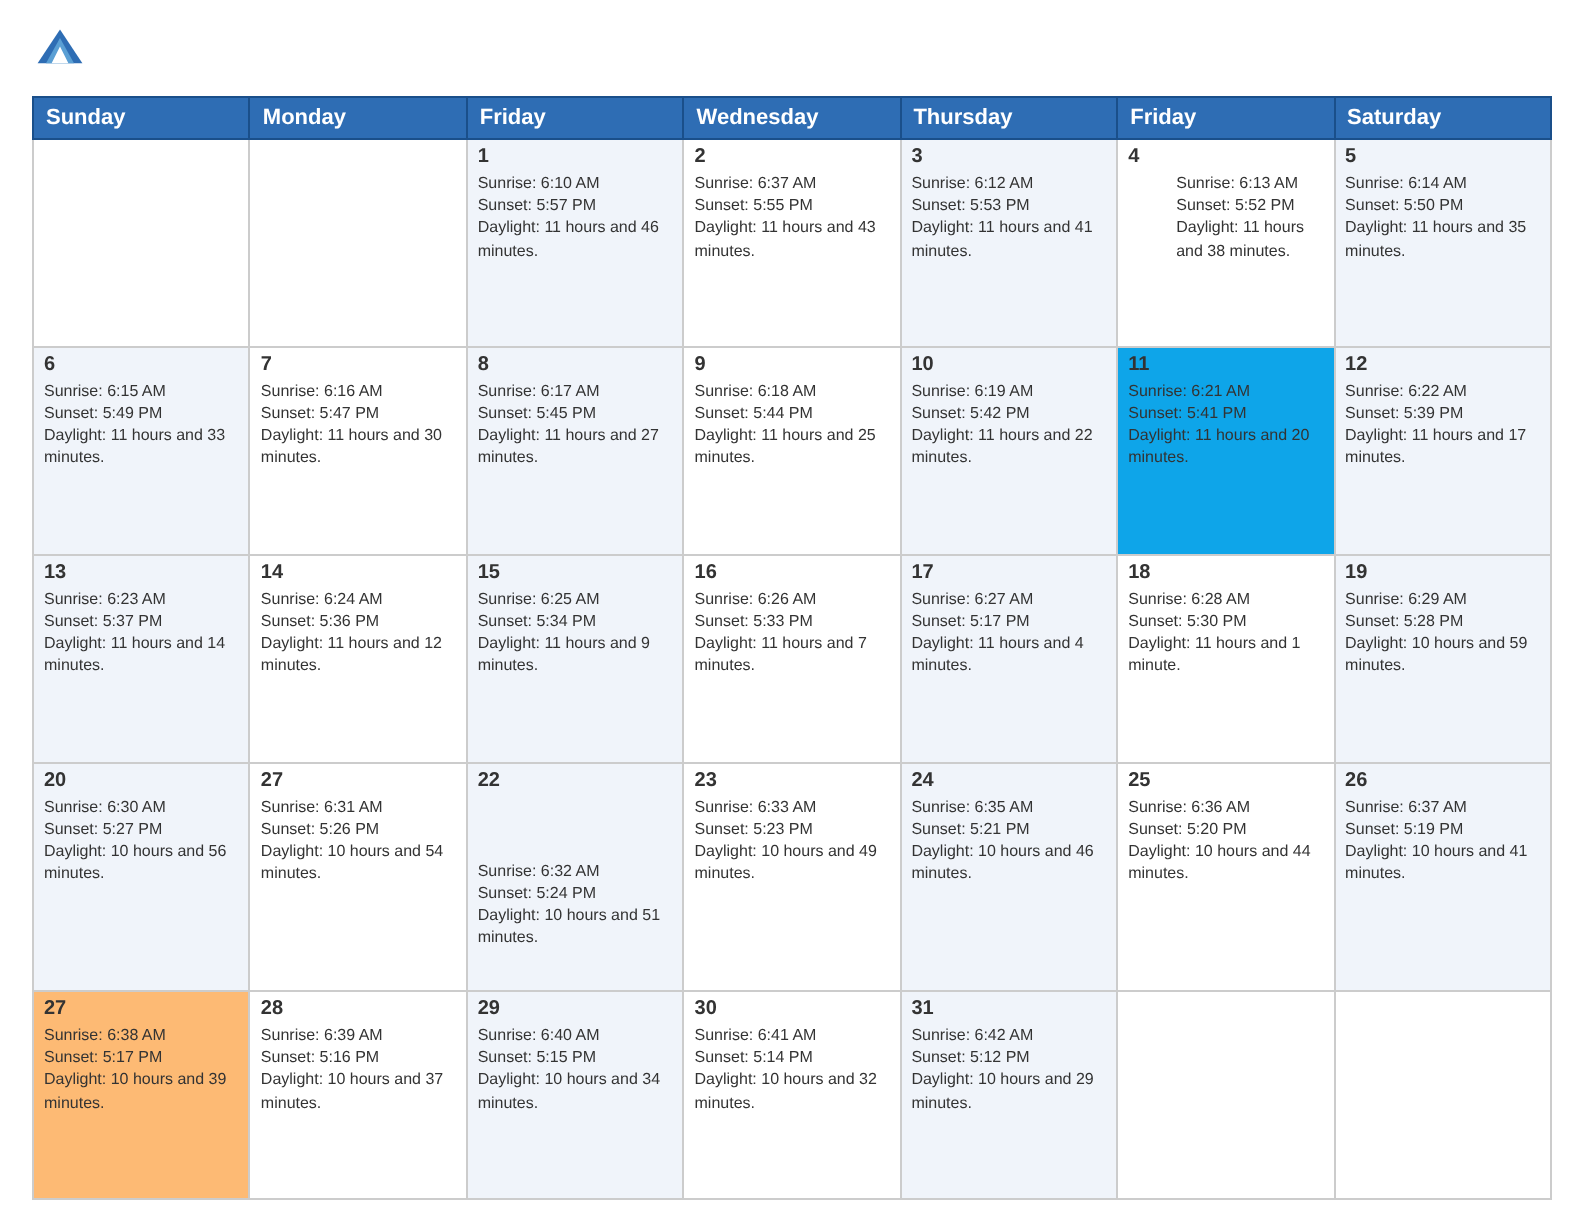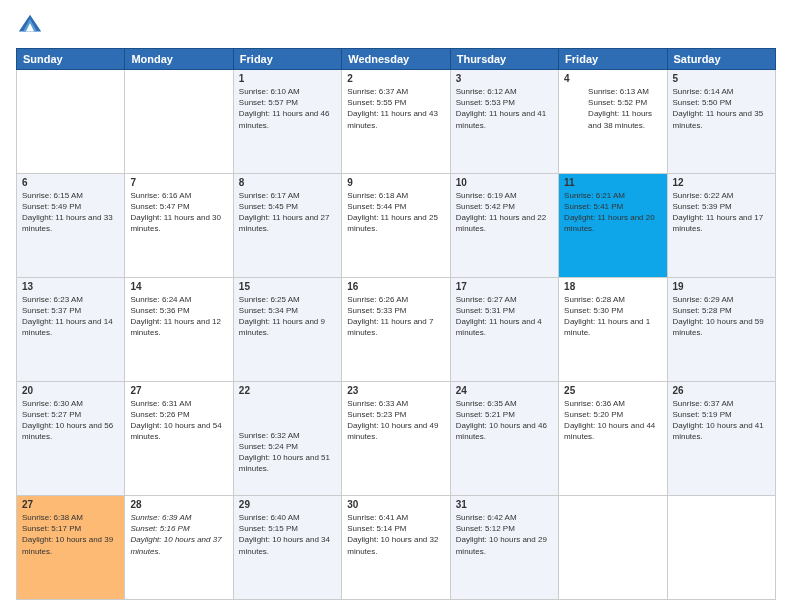--- a/index.html
+++ b/index.html
@@ -235,21 +235,21 @@
           </td>
           <td style="background: rgb(255, 255, 255);">
             <span class="day-num">16</span>
             <div class="day-info" style="white-space: pre-line;">Sunrise: 6:26 AM
 Sunset: 5:33 PM
 Daylight: 11 hours and 7 minutes.</div>
           </td>
           <td style="background: rgb(240, 244, 250);">
             <span class="day-num">17</span>
             <div class="day-info" style="white-space: pre-line;">Sunrise: 6:27 AM
-Sunset: 5:31 PM
+Sunset: 5:17 PM
 Daylight: 11 hours and 4 minutes.</div>
           </td>
           <td style="background: rgb(255, 255, 255);">
             <span class="day-num">18</span>
             <div class="day-info" style="white-space: pre-line;">Sunrise: 6:28 AM
 Sunset: 5:30 PM
 Daylight: 11 hours and 1 minute.</div>
           </td>
           <td style="background: rgb(240, 244, 250);">
             <span class="day-num">19</span>
@@ -304,21 +304,21 @@
         </tr>
         <tr>
           <td style="background: #fdba74;">
             <span class="day-num">27</span>
             <div class="day-info" style="white-space: pre-line;">Sunrise: 6:38 AM
 Sunset: 5:17 PM
 Daylight: 10 hours and 39 minutes.</div>
           </td>
           <td style="background: rgb(255, 255, 255);">
             <span class="day-num">28</span>
-            <div class="day-info" style="white-space: pre-line; font-style: italic;">Sunrise: 6:39 AM
+            <div class="day-info" style="white-space: pre-line;">Sunrise: 6:39 AM
 Sunset: 5:16 PM
 Daylight: 10 hours and 37 minutes.</div>
           </td>
           <td style="background: rgb(240, 244, 250);">
             <span class="day-num">29</span>
             <div class="day-info" style="white-space: pre-line;">Sunrise: 6:40 AM
 Sunset: 5:15 PM
 Daylight: 10 hours and 34 minutes.</div>
           </td>
           <td style="background: rgb(255, 255, 255);">

